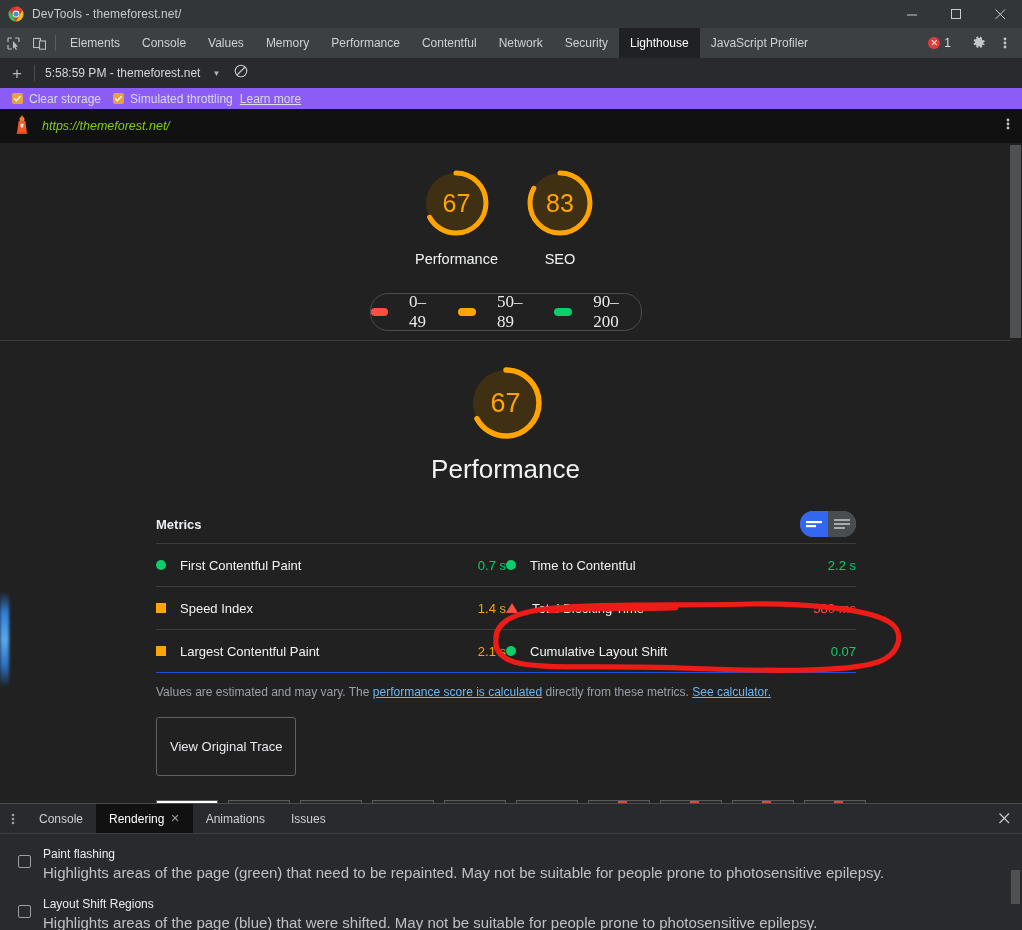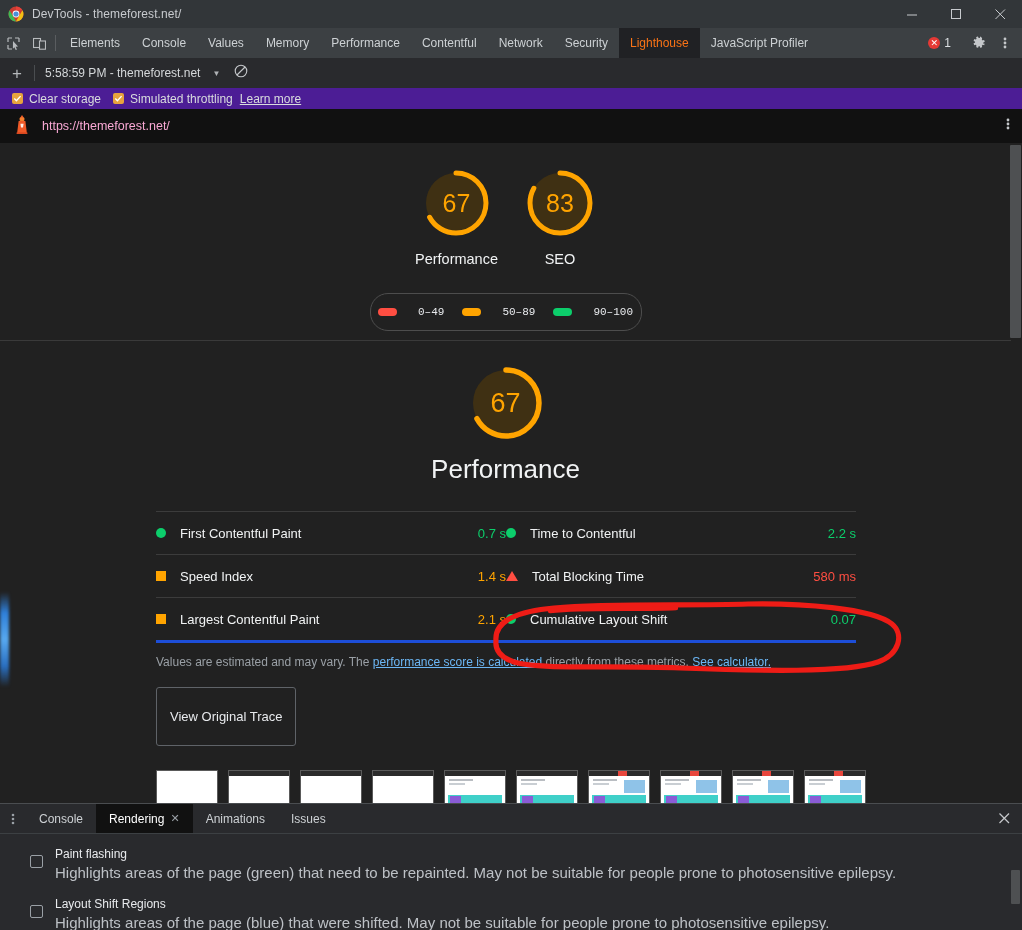--- a/index.html
+++ b/index.html
@@ -30,52 +30,52 @@
     position:absolute;left:0;top:28px;width:1022px;height:30px;
     background:#3c4043;display:flex;align-items:stretch;
     border-bottom:1px solid #2b2f31;
   }
   .ticon{width:26px;display:flex;align-items:center;justify-content:center;}
   .tsep{width:1px;background:#5a5d60;margin:7px 3px;}
   .mtab{
     display:flex;align-items:center;padding:0 11px;font-size:12px;color:#cdd1d4;
     height:30px;white-space:nowrap;
   }
-  .mtab.sel{background:#202124;color:#f97316;}
+  .mtab.sel{background:#202124;color:#ffffff;}
   #tabbar .right{margin-left:auto;display:flex;align-items:center;padding-right:4px;}
   .errbadge{display:flex;align-items:center;font-size:12px;color:#dcdfe2;gap:4px;padding-right:8px;}
   .errdot{width:12px;height:12px;border-radius:50%;background:#e53935;display:flex;align-items:center;justify-content:center;color:#fff;font-size:9px;line-height:1;}
   
   #lhbar{
     position:absolute;left:0;top:58px;width:1022px;height:30px;
     background:#292a2d;display:flex;align-items:center;
     border-bottom:1px solid #35383b;
   }
   #lhbar .plus{width:34px;text-align:center;font-size:17px;color:#b6b9bc;line-height:1;}
   #lhbar .vsep{width:1px;height:16px;background:#4a4d50;}
   .runsel{display:flex;align-items:center;gap:12px;font-size:12px;color:#d5d8da;padding:0 10px;}
   .caret{font-size:8px;color:#b0b3b6;}
   .blocksvg{margin-left:4px;}
   
   #optbar{
     position:absolute;left:0;top:88px;width:1022px;height:21px;
-    background:#4c1d95;display:flex;align-items:center;gap:0;
+    background:#8b5cf6;display:flex;align-items:center;gap:0;
     border-bottom:1px solid #35383b;font-size:12px;color:#d9dcde;
   }
   .optchk{display:flex;align-items:center;gap:6px;margin-left:12px;}
   .cbx{width:11px;height:11px;border-radius:2px;background:#e8a33d;display:flex;align-items:center;justify-content:center;flex:none;}
   .cbx svg{display:block;}
   .learnmore{color:#d9dcde;text-decoration:underline;margin-left:7px;font-size:12px;}
   
   #urlhdr{
     position:absolute;left:0;top:109px;width:1022px;height:34px;
     background:#111111;display:flex;align-items:center;
   }
   #urlhdr .lhico{margin-left:14px;margin-right:12px;flex:none;}
-  #urlhdr .url{font-size:12.5px;color:#f9a8d4;}
+  #urlhdr .url{font-size:12.5px;color:#84cc16;font-style:italic;}
   #urlhdr .dots{margin-left:auto;margin-right:12px;color:#c4c7ca;}
   
   #report{
     position:absolute;left:0;top:143px;width:1022px;height:660px;
     background:#212121;overflow:hidden;
   }
   #scrollthumb{
     position:absolute;right:1px;top:145px;width:11px;height:193px;
     background:#4e5052;border-radius:1px;z-index:30;
   }
@@ -88,21 +88,21 @@
   .ring svg{display:block;transform:rotate(-90deg);}
   .ring .num{
     position:absolute;inset:0;display:flex;align-items:center;justify-content:center;
     font-size:25px;color:#ffa400;font-family:"Liberation Sans",sans-serif;
   }
   .glabel{margin-top:12px;font-size:14.5px;color:#f1f3f4;}
   #legend{
     margin:26px auto 0;width:270px;height:36px;border:1px solid #4d4d4d;border-radius:18px;
     display:flex;align-items:center;justify-content:center;gap:18px;
   }
-  .lg{display:flex;align-items:center;gap:21px;font-size:11px;color:#e8eaed;font-family:Liberation Mono, monospace;}
+  .lg{display:flex;align-items:center;gap:21px;font-size:17px;color:#e8eaed;font-family:Liberation Serif, serif;}
   .pill{width:19px;height:8px;border-radius:4px;display:block;}
   
   #perf-sec{position:absolute;left:0;top:198px;width:1011px;}
   .bigwrap{display:flex;flex-direction:column;align-items:center;padding-top:23px;}
   .bigring{position:relative;width:78px;height:78px;}
   .bigring svg{display:block;transform:rotate(-90deg);}
   .bigring .num{position:absolute;inset:0;display:flex;align-items:center;justify-content:center;font-size:27px;color:#ffa400;}
   .bigtitle{margin-top:12px;font-size:26px;color:#f1f3f4;font-weight:400;}
   
   #metrics{margin:26px 0 0 156px;width:700px;position:relative;}
@@ -110,21 +110,21 @@
   .m-title{font-size:13px;font-weight:bold;color:#eceff1;}
   .toggle{display:flex;width:56px;height:26px;border-radius:13px;overflow:hidden;background:#5f6368;}
   .tg-a{flex:1;background:#3367f0;display:flex;align-items:center;justify-content:center;}
   .tg-b{flex:1;background:#4a4d50;display:flex;align-items:center;justify-content:center;}
   .m-grid{display:flex;margin-top:6px;}
   .m-col{flex:1;}
   .m-row{
     display:flex;align-items:center;height:42px;border-top:1px solid #3c3c3c;
     font-size:13px;color:#f1f3f4;
   }
-  .m-col .m-row:last-child{border-bottom:3px solid #1d4ed8;}
+  .m-col .m-row:last-child{border-bottom:1px solid #1d4ed8;}
   .mk{width:10px;height:10px;margin-right:14px;flex:none;}
   .mk.pass{border-radius:50%;background:#0cce6b;}
   .mk.avg{background:#ffa400;}
   .mk.fail{width:0;height:0;background:none;border-left:6px solid transparent;border-right:6px solid transparent;border-bottom:10px solid #ff4e42;}
   .mv{margin-left:auto;font-size:13px;}
   .v-pass{color:#0cce6b;} .v-avg{color:#ffa400;} .v-fail{color:#ff4e42;}
   .m-foot{margin-top:11px;font-size:12px;color:#9aa0a6;line-height:1.4;}
   .m-foot a{color:#6cb7f5;text-decoration:underline;}
   .trace-btn{
     margin-top:16px;display:inline-block;padding:21px 13px;border:1px solid #5f6368;border-radius:3px;
@@ -142,21 +142,21 @@
   .fr-purple{position:absolute;left:5px;bottom:5px;width:11px;height:8px;background:#8a5cd6;}
   
   #drawer{position:absolute;left:0;top:803px;width:1022px;height:127px;background:#292a2d;border-top:1px solid #4a4d50;}
   #drawer-tabs{height:29px;display:flex;align-items:stretch;border-bottom:1px solid #3c4043;}
   #drawer-tabs .kebab{width:26px;display:flex;align-items:center;justify-content:center;}
   .dtab{display:flex;align-items:center;gap:6px;padding:0 13px;font-size:12px;color:#cdd1d4;height:29px;white-space:nowrap;}
   .dtab.sel{background:#111;color:#fff;}
   .dtab .x{font-size:11px;color:#9aa0a6;}
   #drawer-close{margin-left:auto;display:flex;align-items:center;padding:0 12px;color:#c4c7ca;font-size:13px;}
   #drawer-body{padding:10px 0 0 0;position:relative;}
-  .r-item{display:flex;padding:0 0 0 30px;margin-bottom:11px;}
+  .r-item{display:flex;padding:0 0 0 18px;margin-bottom:11px;}
   .r-cb{width:11px;height:11px;border:1px solid #9aa0a6;border-radius:2px;background:#292a2d;flex:none;margin-top:11px;margin-right:12px;}
   .r-name{font-size:12px;color:#e8eaed;line-height:1.25;}
   .r-desc{font-size:15px;color:#bdc1c6;line-height:1.3;margin-top:1px;}
   #drawer-scroll{position:absolute;right:2px;top:36px;width:9px;height:34px;background:#4e5052;border-radius:1px;}
   
   #annot{position:absolute;left:480px;top:598px;width:430px;height:80px;pointer-events:none;z-index:40;}
 </style>
 </head>
 <body>
 
@@ -326,38 +326,56 @@
       <span class="lg">
         <span class="pill" style="background:#ff4e42"></span>
         <span>0–49</span>
       </span>
       <span class="lg">
         <span class="pill" style="background:#ffa400"></span>
         <span>50–89</span>
       </span>
       <span class="lg">
         <span class="pill" style="background:#0cce6b"></span>
-        <span>90–100</span>
+        <span>90–200</span>
       </span>
     </div>
   </div>
 
   <div id="perf-sec">
     <div class="bigwrap">
       <div class="bigring">
         <svg width="78" height="78" viewBox="0 0 78 78">
           <circle cx="39" cy="39" r="33" fill="#3f3013"></circle>
           <circle cx="39" cy="39" r="33" fill="none" stroke="#ffa400" stroke-width="5.5" stroke-dasharray="138.9 207.3" stroke-linecap="round"></circle>
         </svg>
         <span class="num">67</span>
       </div>
       <div class="bigtitle">Performance</div>
     </div>
 
     <div id="metrics">
+      <div class="m-head">
+        <span class="m-title">Metrics</span>
+        <span class="toggle">
+          <span class="tg-a">
+            <svg width="18" height="10">
+                <rect x="1" y="2" width="16" height="2.2" fill="#fff"></rect>
+                <rect x="1" y="6" width="10" height="2.2" fill="#fff"></rect>
+              </svg>
+          </span>
+          <span class="tg-b">
+            <svg width="18" height="12">
+                <rect x="1" y="1" width="16" height="2" fill="#a7aaad"></rect>
+                <rect x="1" y="5" width="16" height="2" fill="#a7aaad"></rect>
+                <rect x="1" y="9" width="11" height="2" fill="#a7aaad"></rect>
+              </svg>
+          </span>
+        </span>
+      </div>
 
       <div class="m-grid">
         <div class="m-col">
           <div class="m-row">
             <span class="mk pass"></span>
             <span>First Contentful Paint</span>
             <span class="mv v-pass">0.7 s</span>
           </div>
           <div class="m-row">
             <span class="mk avg"></span>

